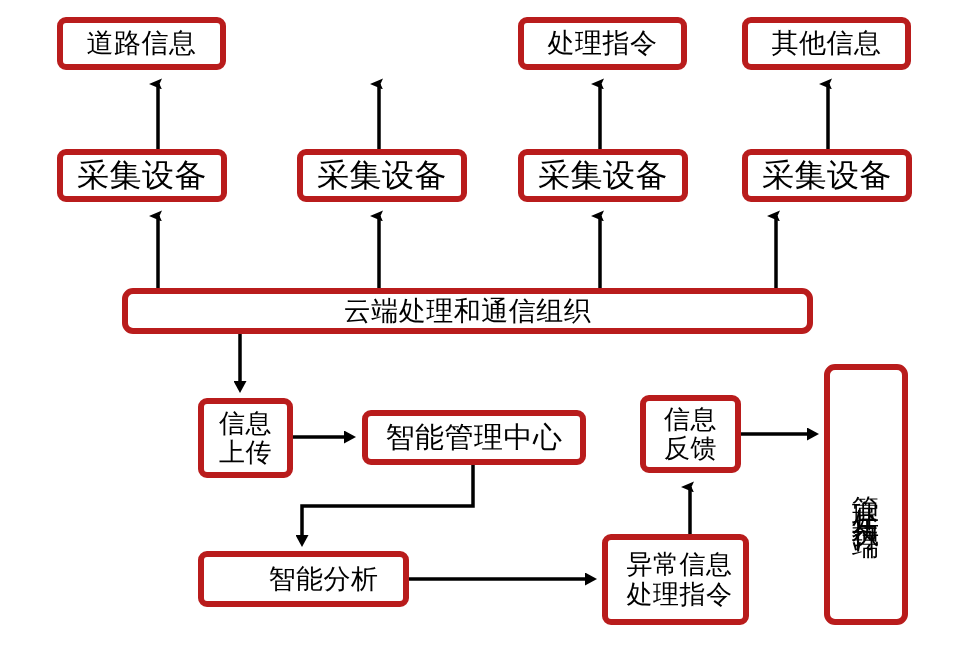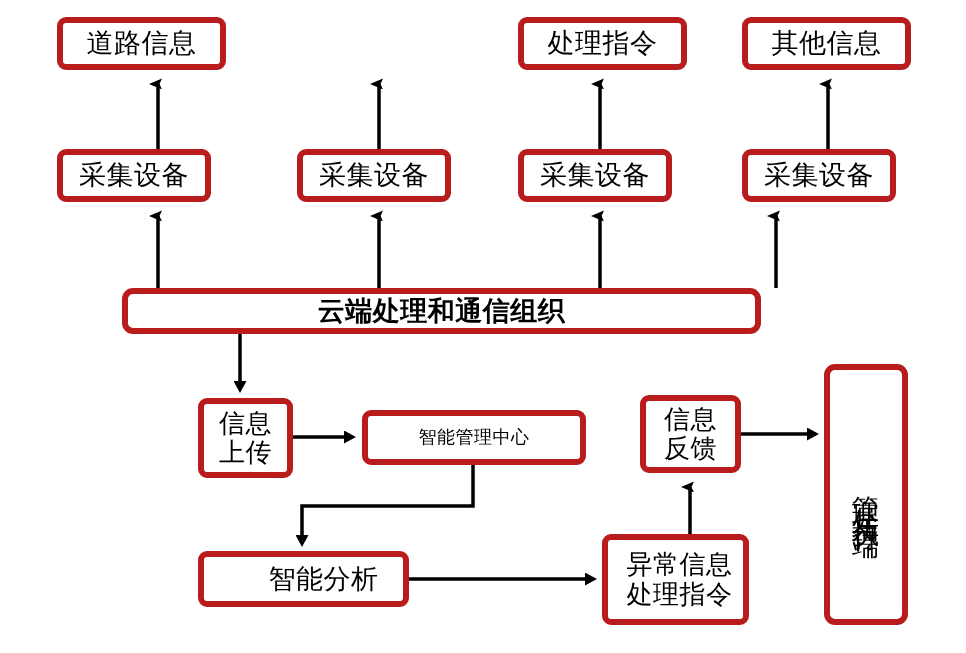--- a/index.html
+++ b/index.html
@@ -34,24 +34,24 @@
     line-height:1.12;
     letter-spacing:0.5px;
     z-index:2;
   }
   .node-text{
     display:block;
     white-space:pre-line;
   }
   
   .n-info   { width:169px;height:53px;font-size:27px; }
-  .n-dev    { width:154px;height:53px;font-size:27px; }
-  .n-cloud  { width:639px;height:46px;font-size:27px;border-radius:11px;font-weight:bold; }
+  .n-dev    { width:170px;height:53px;font-size:32px; }
+  .n-cloud  { width:691px;height:46px;font-size:27px;border-radius:11px; }
   .n-upload { width:95px;height:80px;font-size:26px; }
-  .n-center { width:224px;height:55px;font-size:18px; }
+  .n-center { width:224px;height:55px;font-size:29px; }
   .n-analyze{ width:211px;height:56px;font-size:27px;padding-left:40px; }
   .n-abnorm { width:147px;height:91px;font-size:26px;padding-left:8px; }
   .n-feedbk { width:101px;height:78px;font-size:26px; }
   .n-exec   { width:84px;height:261px;font-size:27px;border-radius:11px; }
   .vertical-text{
     writing-mode:vertical-rl;
     text-orientation:upright;
     letter-spacing:6px;
     line-height:1;
   }

